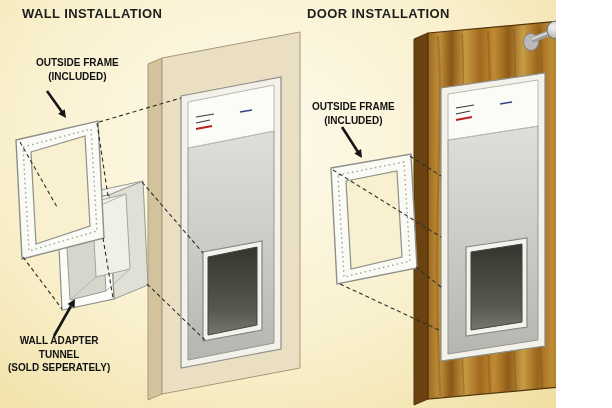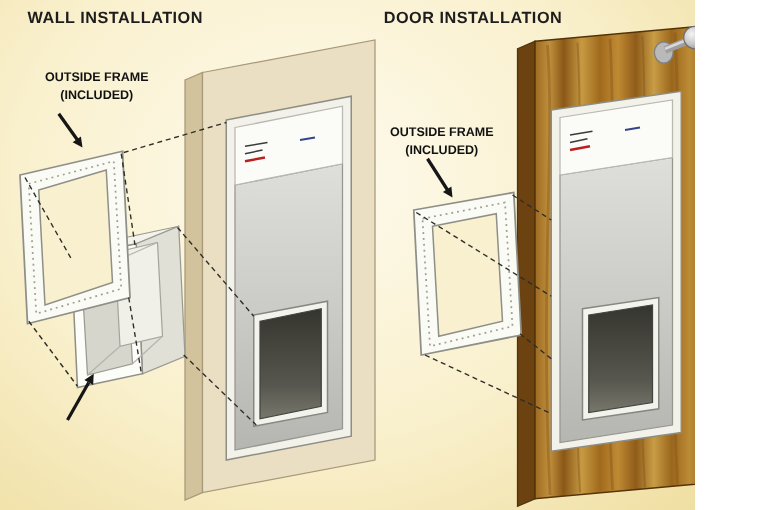--- a/index.html
+++ b/index.html
@@ -193,19 +193,24 @@
 
   <div class="title title-wall">WALL INSTALLATION</div>
 
   <div class="title title-door">DOOR INSTALLATION</div>
 
   <div class="label label-wall-frame">
     <span>OUTSIDE FRAME</span>
     <span>(INCLUDED)</span>
   </div>
 
+  <div class="label label-tunnel">
+    <span>WALL ADAPTER</span>
+    <span>TUNNEL</span>
+    <span>(SOLD SEPERATELY)</span>
+  </div>
 
   <div class="label label-door-frame">
     <span>OUTSIDE FRAME</span>
     <span>(INCLUDED)</span>
   </div>
 
 </div>
 
 </body></html>

